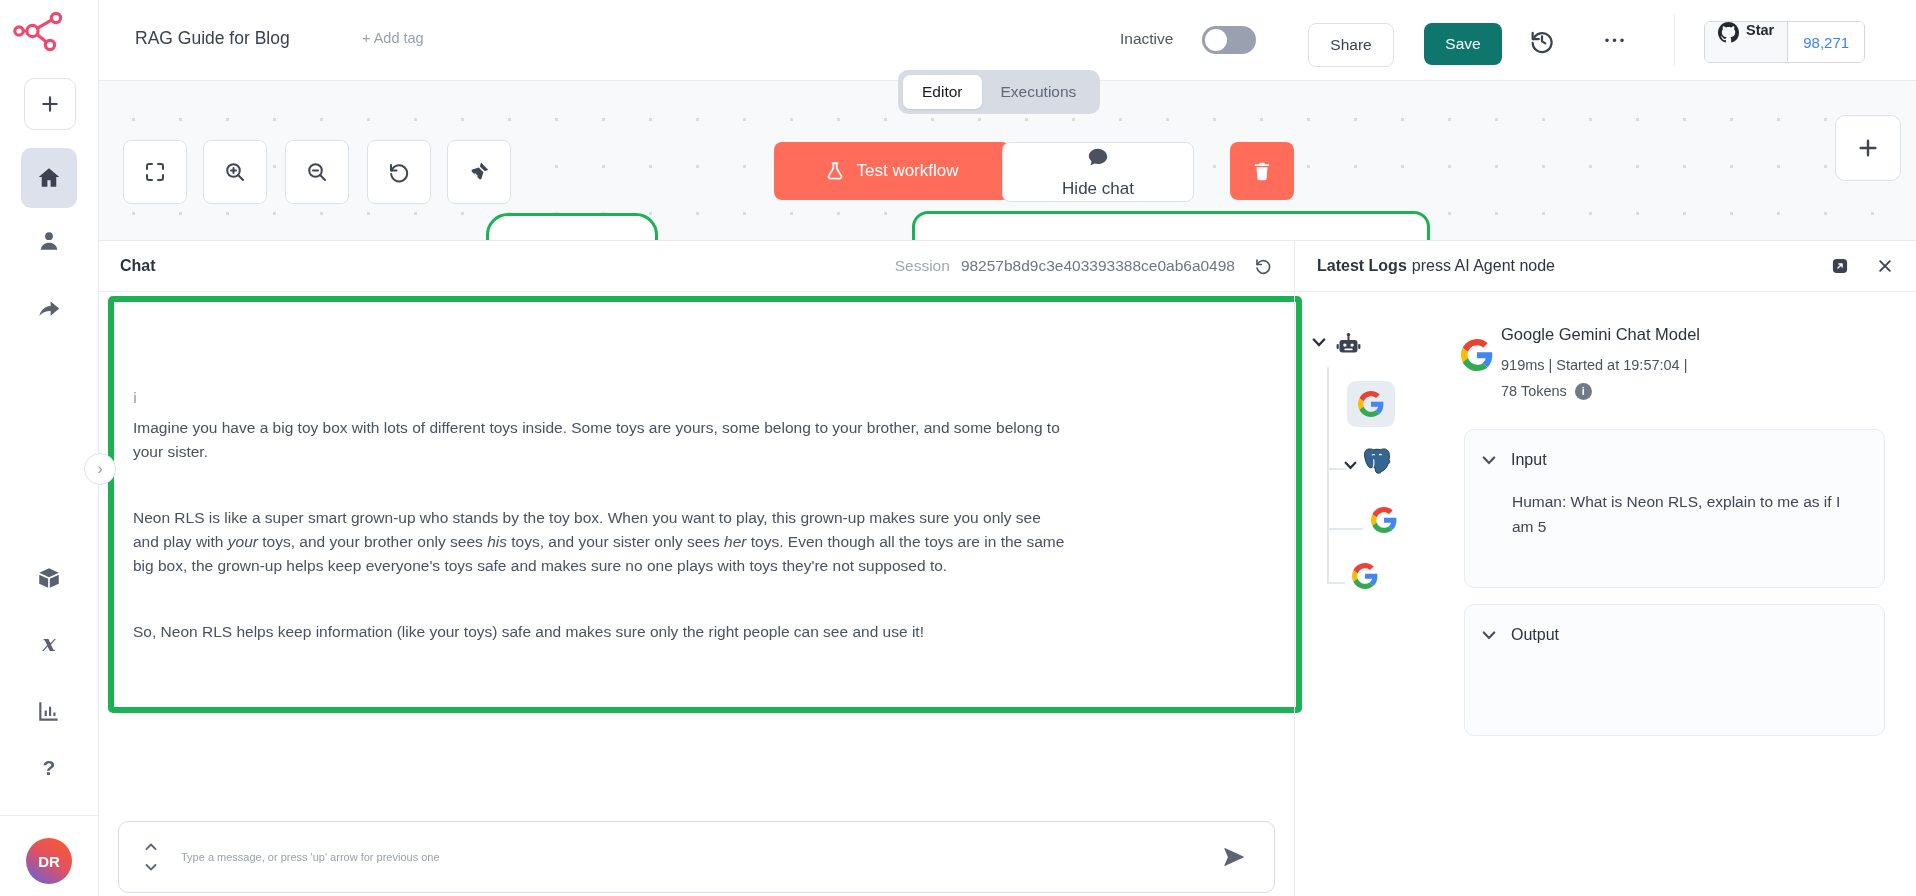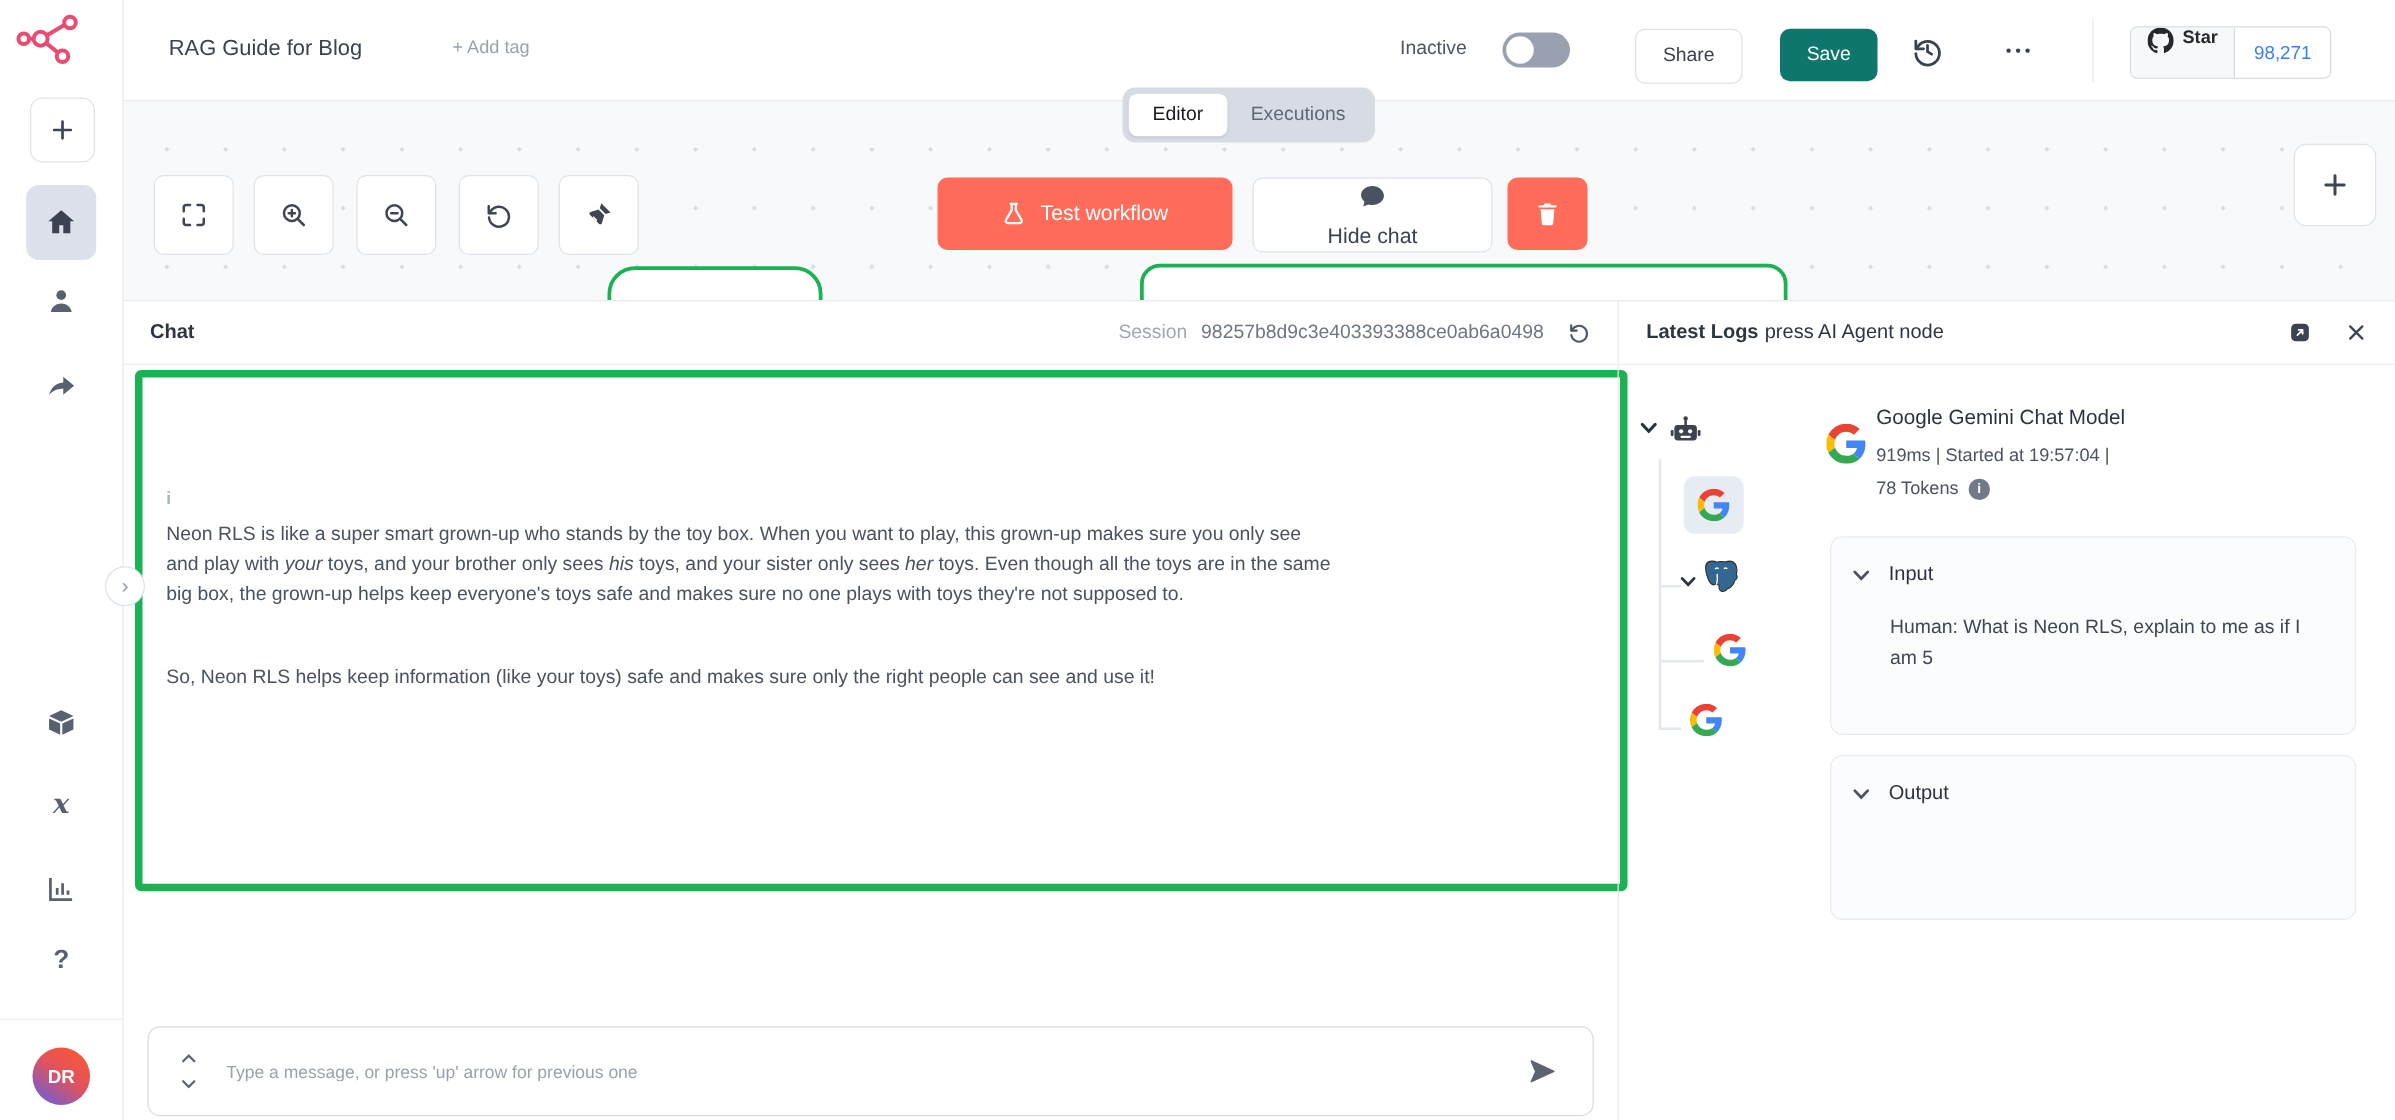--- a/index.html
+++ b/index.html
@@ -47,21 +47,21 @@
 
   
   .canvas{position:absolute;left:98px;top:80px;right:0;bottom:0;background-color:#f8f9fb;
           background-image:radial-gradient(#d7dbe2 1.6px,transparent 1.6px);
           background-size:47px 47px;background-position:12px 16px;}
   .tabs{left:898px;top:70px;display:flex;background:#d6dbe4;border-radius:10px;padding:5px;z-index:16;}
   .tab{padding:8px 19px;font-size:15.5px;color:#606876;border-radius:7px;cursor:pointer;white-space:nowrap;}
   .tab.active{background:#fff;color:#17191d;box-shadow:0 1px 2px rgba(0,0,0,.08);}
   .tbtn{width:62px;height:62px;background:#fff;border:1px solid #dfe3e9;border-radius:8px;
         display:flex;align-items:center;justify-content:center;color:#3f4553;cursor:pointer;z-index:6;}
-  .orange{background:#ff6d5a;color:#fff;border:none;}
+  .orange{background:#ff6d5a;color:#fff;border:none;margin-left:24px;}
   .test-btn{left:750px;top:142px;width:236px;height:58px;font-size:17px;gap:11px;z-index:6;}
   .hide-btn{left:1002px;top:142px;width:190px;height:58px;background:#fff;border:1px solid #dfe3e9;
             color:#3a4150;font-size:17px;gap:11px;z-index:6;flex-direction:column;}
   .trash-btn{left:1206px;top:142px;width:64px;height:58px;z-index:6;}
   .canvas-plus{left:1835px;top:115px;width:64px;height:64px;border-radius:10px;}
   .node-top{background:#fff;border:3px solid #1cb152;z-index:4;}
   .node1{left:486px;top:213px;width:166px;height:44px;border-radius:22px;}
   .node2{left:912px;top:211px;width:512px;height:44px;border-radius:16px;}
   .expander{left:84px;top:453px;width:30px;height:30px;border-radius:50%;border:1px solid #dce3ee;
             background:#fff;z-index:25;display:flex;align-items:center;justify-content:center;
@@ -83,21 +83,21 @@
                padding:14px 19px;border-radius:6px;white-space:nowrap;}
   .bot-msg{left:19px;top:84px;width:935px;color:#4a5160;font-size:15.5px;line-height:24px;}
   .info-i{display:block;color:#a9b4c6;font-size:14px;font-weight:700;margin-bottom:6px;}
   .bot-msg p{margin:0 0 42px 0;}
   .bot-msg em{font-style:italic;}
 
   .chat-input{left:20px;top:580px;width:1155px;height:70px;border:1px solid #d8dde5;border-radius:10px;
               background:#fff;display:flex;align-items:center;}
   .updown{margin-left:26px;display:flex;flex-direction:column;gap:12px;color:#5f6673;}
   .updown span{cursor:pointer;display:flex;}
-  .msg-input{flex:1;margin:0 16px 0 22px;border:none;outline:none;font-size:14px;color:#14532d;
+  .msg-input{flex:1;margin:0 16px 0 22px;border:none;outline:none;font-size:11px;color:#14532d;
              font-family:"Liberation Sans",sans-serif;background:transparent;}
   .msg-input::placeholder{color:#9aa1ad;}
   .send{margin-right:28px;cursor:pointer;}
 
   
   .logs-panel{position:absolute;left:1196px;top:0;right:0;bottom:0;border-left:1px solid #e8eaee;}
   .logs-title-bold{font-size:16px;font-weight:700;color:#2e3440;}
   .logs-title-rest{font-size:16px;color:#2e3440;margin-left:5px;}
   .logs-icons{display:flex;align-items:center;gap:26px;}
   .tree-line{left:32px;top:126px;height:216px;border-left:2px solid #e3e7ee;}
@@ -319,20 +319,21 @@
               <path d="M5 4v5.5h5.5"></path>
               <path d="M5.6 9.5A8 8 0 1 1 5.1 14"></path>
             </svg>
         </span>
       </span>
     </div>
 
     <div class="abs chat-box">
       <div class="abs bot-msg">
         <span class="info-i">i</span>
+        <p>Imagine you have a big toy box with lots of different toys inside. Some toys are yours, some belong to your brother, and some belong to your sister.</p>
         <p><span>Neon RLS is like a super smart grown-up who stands by the toy box. When you want to play, this grown-up makes sure you only see and play with </span><em>your</em><span> toys, and your brother only sees </span><em>his</em><span> toys, and your sister only sees </span><em>her</em><span> toys. Even though all the toys are in the same big box, the grown-up helps keep everyone's toys safe and makes sure no one plays with toys they're not supposed to.</span></p>
         <p>So, Neon RLS helps keep information (like your toys) safe and makes sure only the right people can see and use it!</p>
       </div>
     </div>
 
     <div class="abs chat-input">
       <div class="updown">
         <span>
           <svg width="12" height="8" viewBox="0 0 12 8" fill="none" stroke="currentColor" stroke-width="1.8" stroke-linecap="round">
               <path d="M1.5 6 6 1.5 10.5 6"></path>

